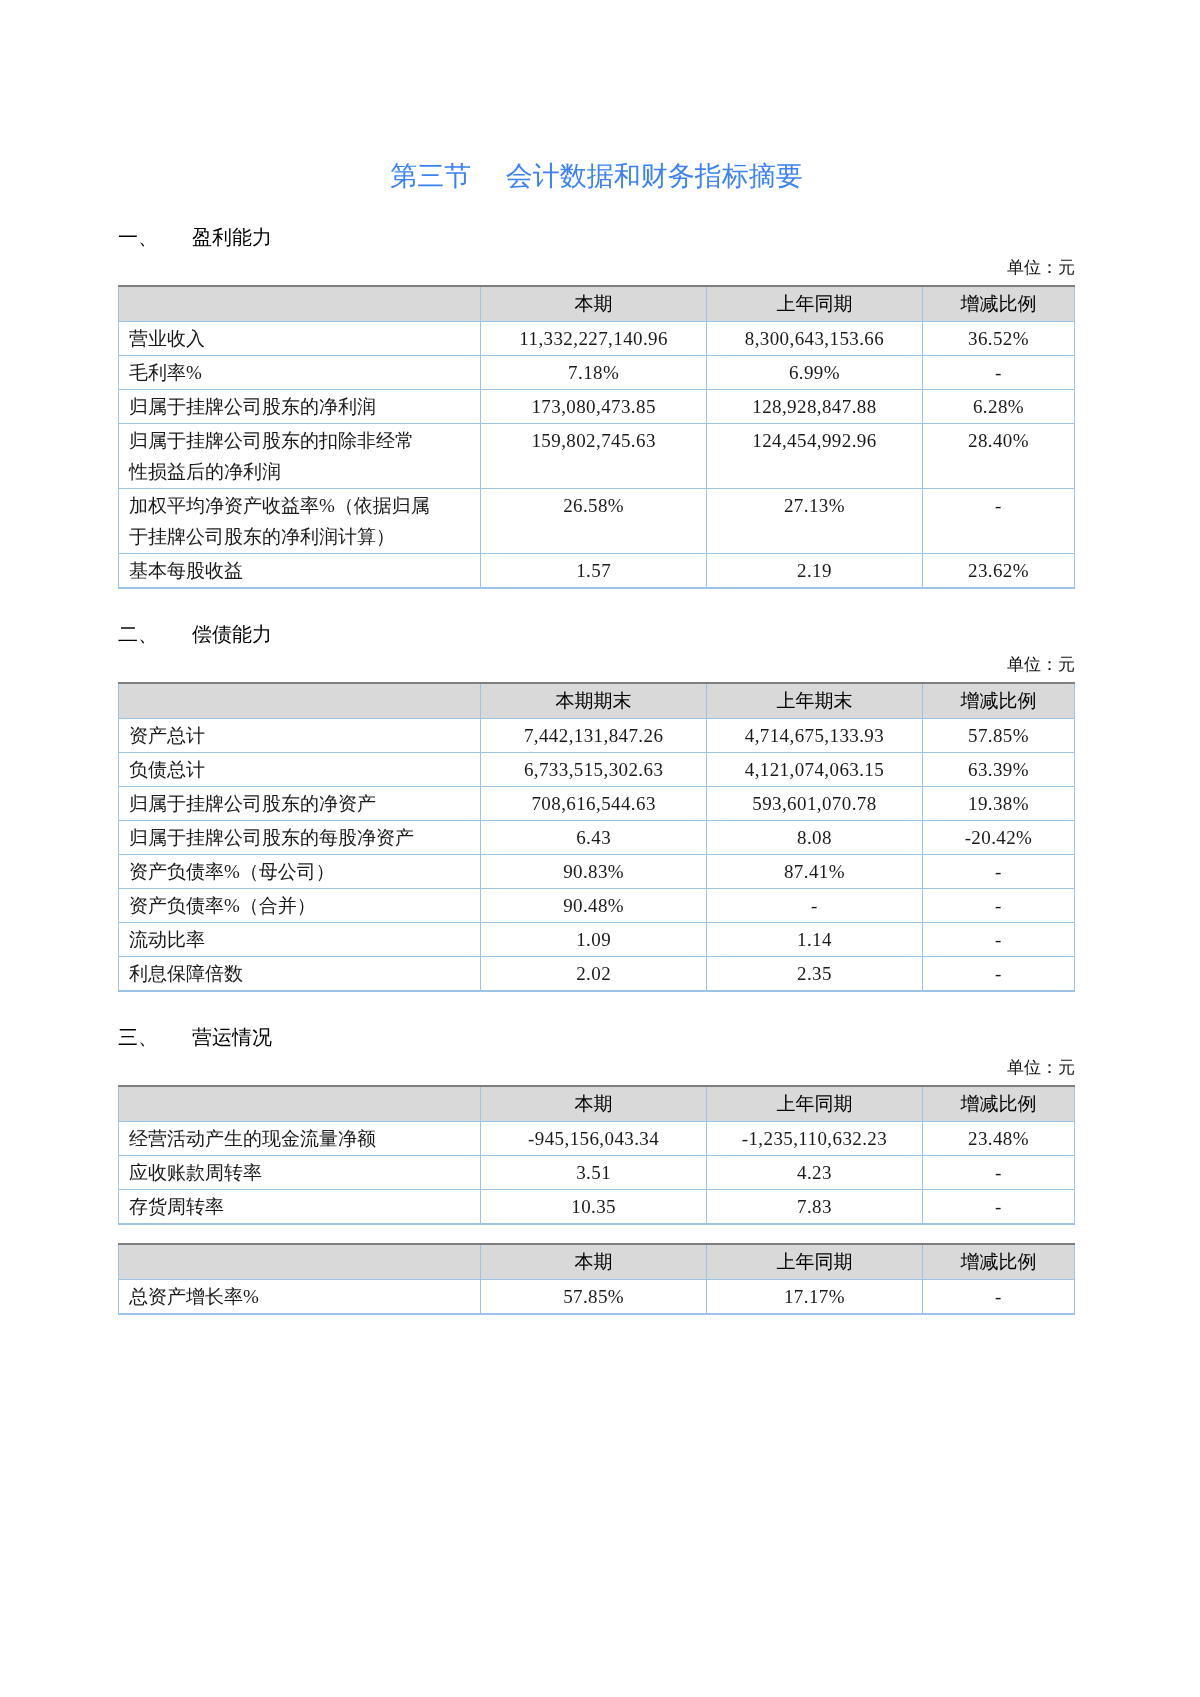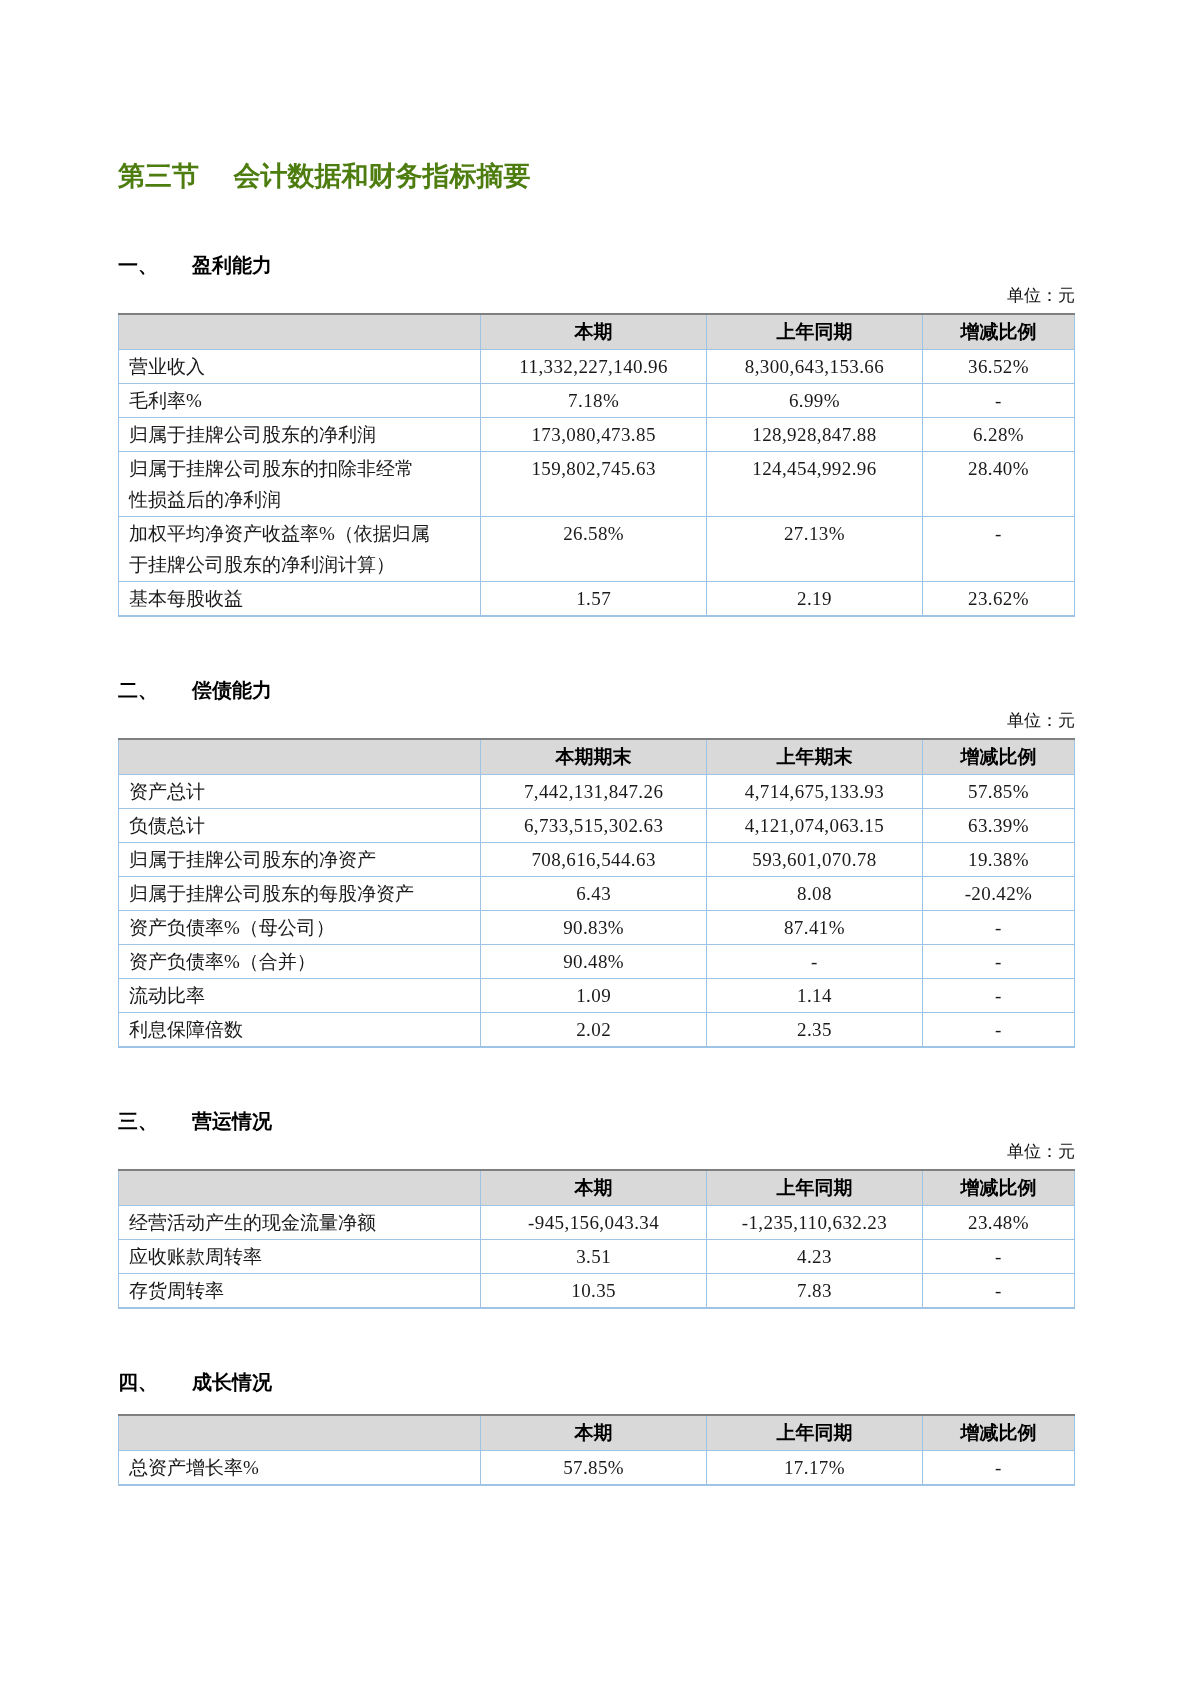--- a/index.html
+++ b/index.html
@@ -6,29 +6,30 @@
   html, body { background:#ffffff; }
   body {
     width:1200px; height:1697px;
     font-family:"Liberation Serif","DejaVu Serif",serif;
     color:#1a1a1a;
     position:relative; overflow:hidden;
   }
   .page { padding:160px 125px 0 118px; }
 
   .doc-title {
+    text-align:center;
     font-family:"Liberation Sans","DejaVu Sans",sans-serif;
-    font-weight:700; font-size:27px; color:#4d7c0f;
+    font-weight:400; font-size:27px; color:#3b82f6;
     white-space:pre; line-height:32px;
   }
 
   .section-heading {
-    margin-top:60px;
+    margin-top:32px;
     font-family:"Liberation Sans","DejaVu Sans",sans-serif;
-    font-weight:700; font-size:20px; color:#000; line-height:27px;
+    font-weight:400; font-size:20px; color:#000; line-height:27px;
   }
   .section-heading .num { display:inline-block; width:74px; }
 
   .unit-line {
     margin-top:5px; margin-bottom:6px;
     text-align:right; font-size:17px; line-height:23px; color:#111;
   }
   .no-unit-gap { height:18px; }
 
   table.fin-table {
@@ -38,21 +39,21 @@
     border-bottom:2px solid #9DC3E6;
   }
   col.c1 { width:37.9%; }
   col.c2 { width:23.6%; }
   col.c3 { width:22.6%; }
   col.c4 { width:15.9%; }
 
   .fin-table th {
     background:#D9D9D9;
     font-family:"Liberation Sans","DejaVu Sans",sans-serif;
-    font-weight:700; font-size:19px; color:#000;
+    font-weight:400; font-size:19px; color:#000;
     text-align:center; line-height:34px; padding:0 10px;
     border:1px solid #9DC3E6; border-top:none;
   }
   .fin-table td {
     font-size:19px; line-height:31px; padding:1px 10px;
     border:1px solid #9DC3E6; vertical-align:top;
   }
   td.label { text-align:left; white-space:pre-wrap; }
   td.num   { text-align:center; letter-spacing:0.4px; }
   td.dash  { text-align:center; letter-spacing:0.4px; }
@@ -230,21 +231,20 @@
               <td class="label">存货周转率</td>
               <td class="num">10.35</td>
               <td class="num">7.83</td>
               <td class="dash">-</td>
             </tr>
           </tbody>
     </table>
   </section>
 
   <section class="section">
-    <h2 class="section-heading"><span class="num">四、</span><span class="nm">成长情况</span></h2>
     <div class="no-unit-gap"></div>
     <table class="fin-table">
       <colgroup>
             <col class="c1">
             <col class="c2">
             <col class="c3">
             <col class="c4">
           </colgroup>
       <thead>
             <tr>

